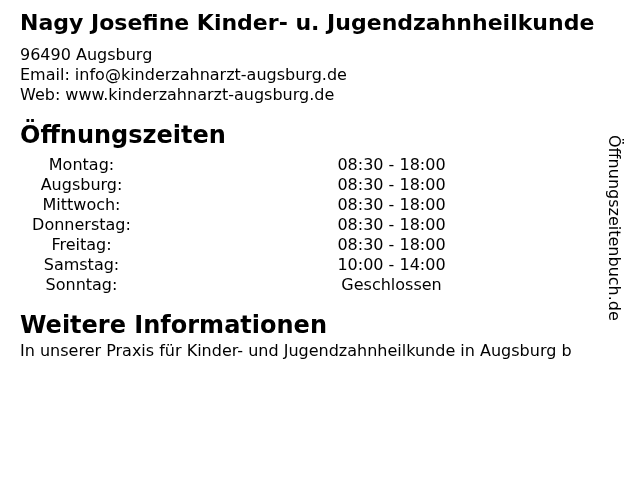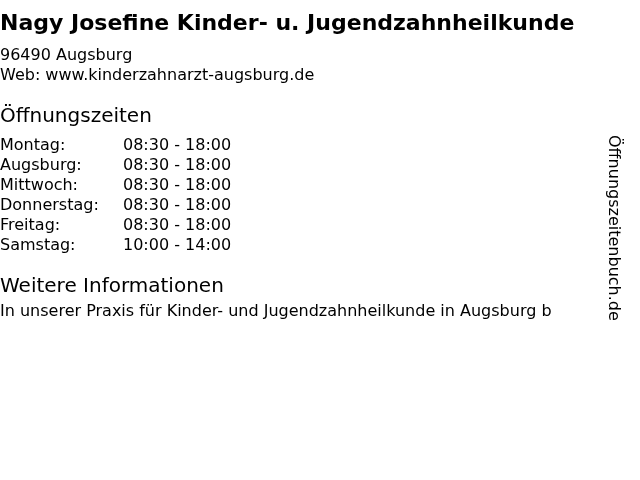--- a/index.html
+++ b/index.html
@@ -6,52 +6,53 @@
   body {
     width: 640px;
     height: 480px;
     background: #ffffff;
     color: #000000;
     font-family: "DejaVu Sans", "Liberation Sans", sans-serif;
     overflow: hidden;
     position: relative;
   }
   .content {
+    padding-left: 20px;
     padding-top: 0;
   }
   .page-title {
     font-size: 22px;
     font-weight: bold;
     line-height: 26px;
     margin: 10px 0 0 0;
     white-space: nowrap;
   }
   .contact-block {
     margin: 9px 0 0 0;
     font-size: 16px;
     line-height: 20px;
   }
   .contact-line { display: block; white-space: nowrap; }
   .section-heading {
-    font-size: 20px;
-    font-weight: normal;
+    font-size: 24px;
+    font-weight: bold;
     line-height: 24px;
     margin: 18px 0 0 0;
     white-space: nowrap;
   }
   .hours-table {
     margin: 8px 0 0 0;
     font-size: 16px;
     line-height: 20px;
   }
   .hours-row {
     display: grid;
     grid-template-columns: 123px 1fr;
   }
-  .hours-day, .hours-time { white-space: nowrap; }
+  .hours-day, .hours-time { white-space: nowrap; text-align: center; }
   .info-text {
     margin: 4px 0 0 0;
     font-size: 16px;
     line-height: 20px;
   }
   .info-line { display: block; white-space: nowrap; }
   .watermark {
     position: absolute;
     top: 135px;
     right: 15px;
@@ -63,20 +64,21 @@
 </style>
 </head>
 <body>
 
 <div class="content">
 
   <h1 class="page-title">Nagy Josefine Kinder- u. Jugendzahnheilkunde</h1>
 
   <div class="contact-block">
     <span class="contact-line">96490 Augsburg</span>
+    <span class="contact-line">Email: info@kinderzahnarzt-augsburg.de</span>
     <span class="contact-line">Web: www.kinderzahnarzt-augsburg.de</span>
   </div>
 
   <h2 class="section-heading">Öffnungszeiten</h2>
 
   <div class="hours-table">
     <div class="hours-row">
       <span class="hours-day">Montag:</span>
       <span class="hours-time">08:30 - 18:00</span>
     </div>
@@ -94,20 +96,22 @@
     </div>
     <div class="hours-row">
       <span class="hours-day">Freitag:</span>
       <span class="hours-time">08:30 - 18:00</span>
     </div>
     <div class="hours-row">
       <span class="hours-day">Samstag:</span>
       <span class="hours-time">10:00 - 14:00</span>
     </div>
     <div class="hours-row">
+      <span class="hours-day">Sonntag:</span>
+      <span class="hours-time">Geschlossen</span>
     </div>
   </div>
 
   <h2 class="section-heading">Weitere Informationen</h2>
 
   <div class="info-text">
     <span class="info-line">In unserer Praxis für Kinder- und Jugendzahnheilkunde in Augsburg b</span>
   </div>
 
 </div>

